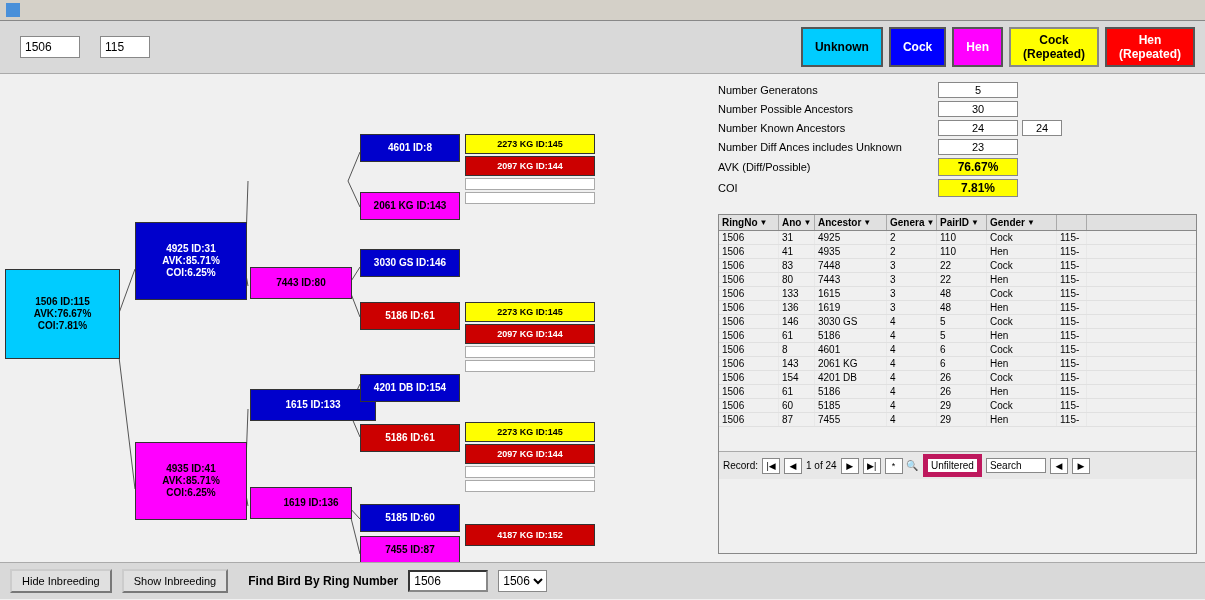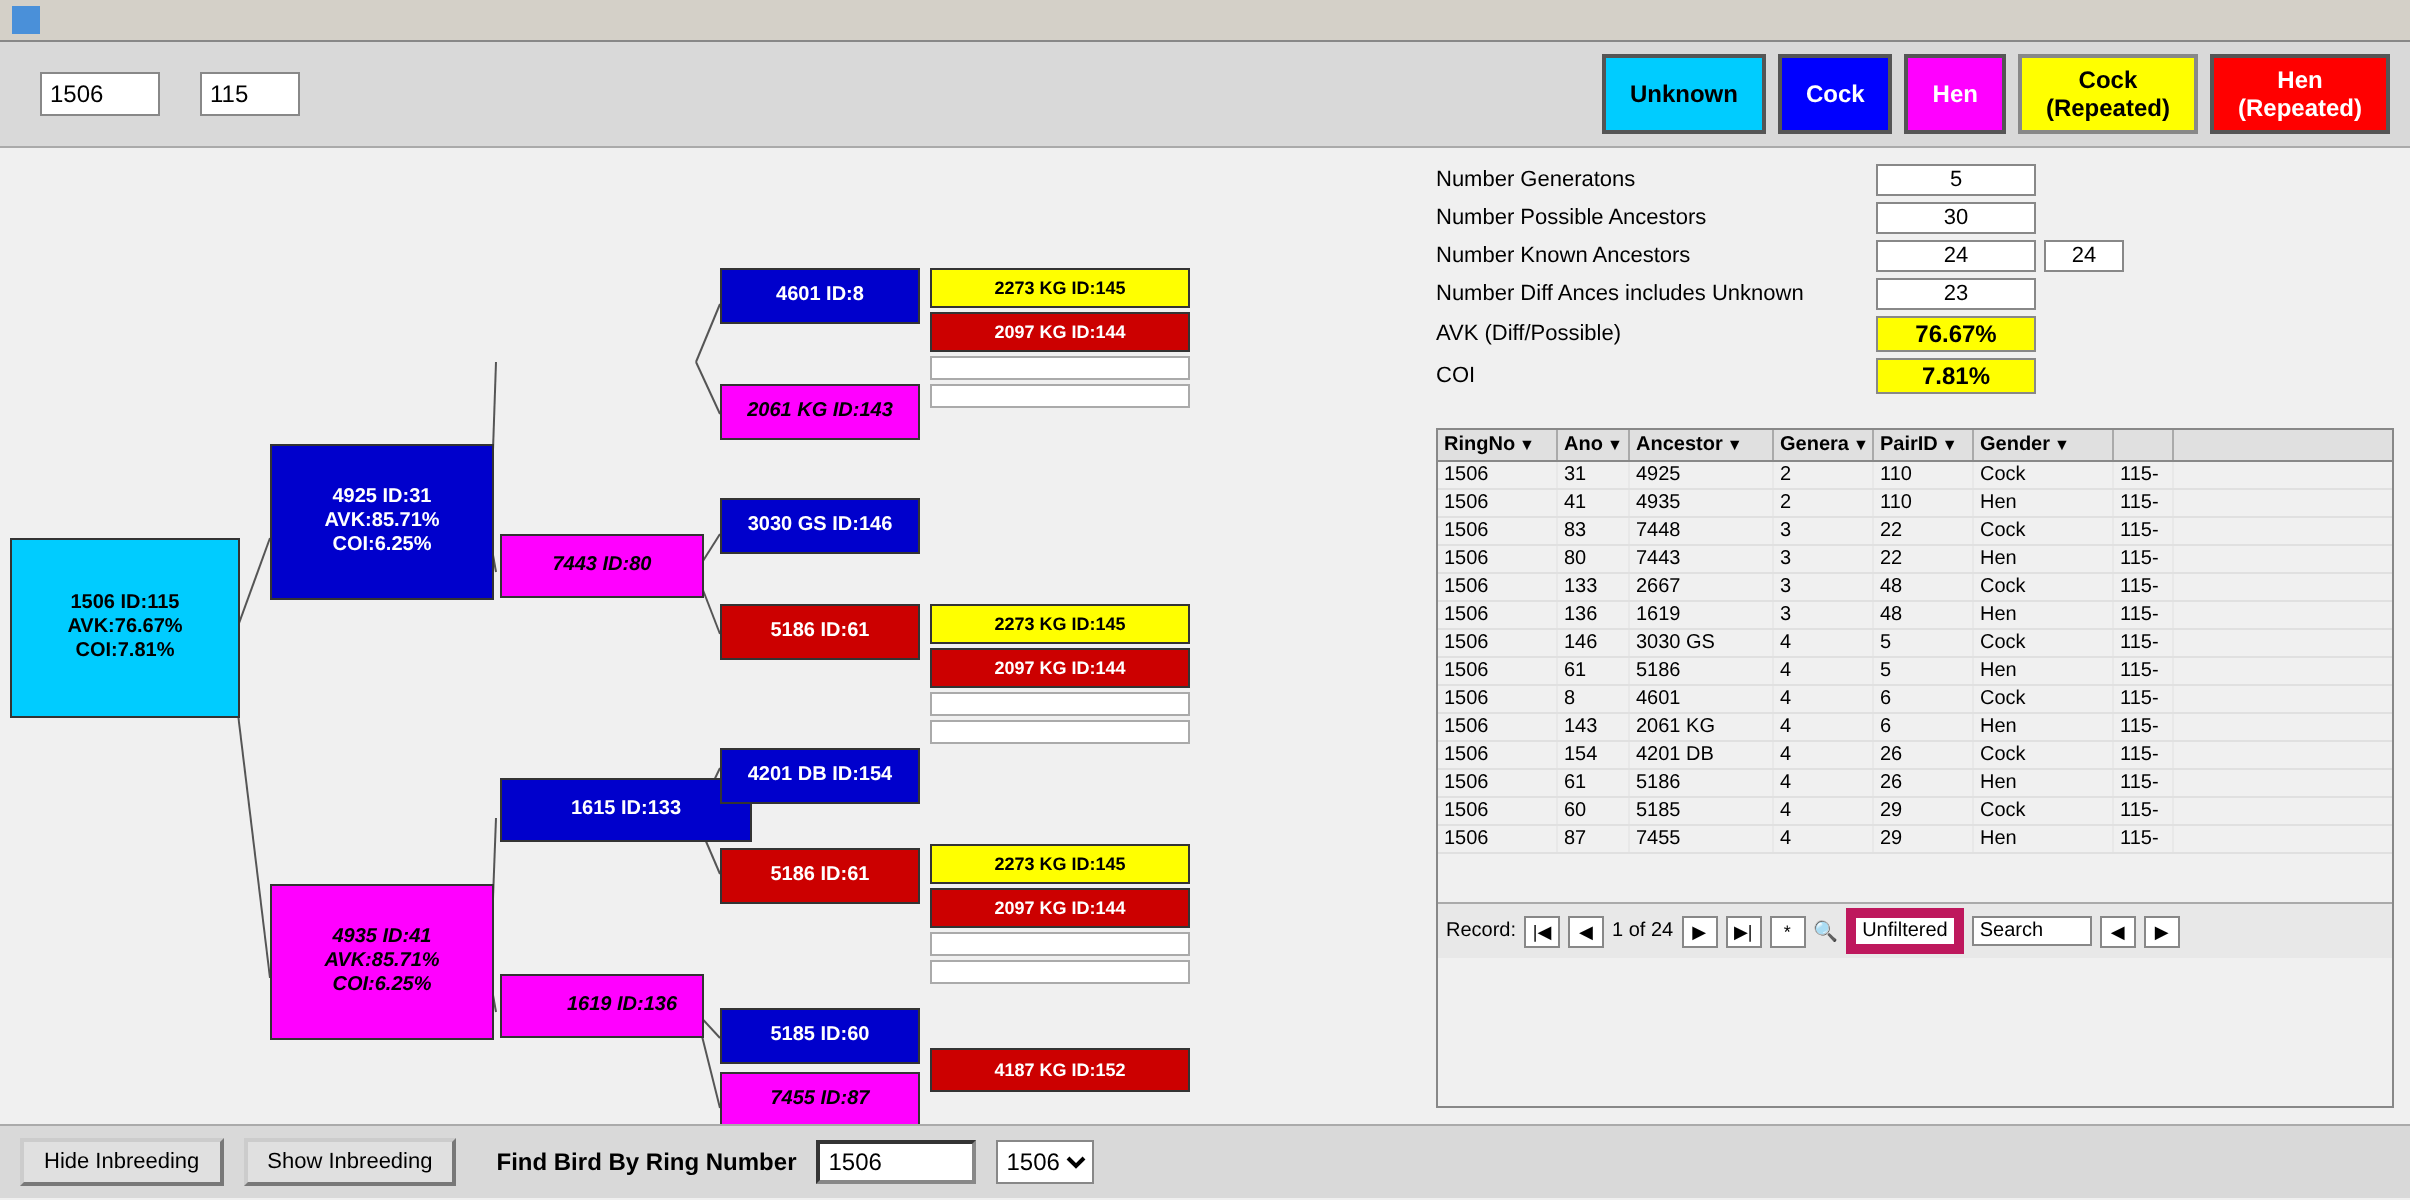--- a/index.html
+++ b/index.html
@@ -59,21 +59,21 @@
     .bottom-bar { background: #d9d9d9; padding: 6px 10px; display: flex; align-items: center; gap: 10px; border-top: 1px solid #aaa; }
     .action-btn { padding: 4px 10px; border: 2px outset #ccc; background: #e0e0e0; cursor: pointer; font-size: 11px; }
     .find-label { font-size: 12px; font-weight: bold; margin-left: 10px; }
     .find-input { border: 2px inset #888; background: white; padding: 2px 4px; width: 80px; font-size: 12px; }
     .find-dropdown { border: 1px solid #888; background: white; font-size: 12px; appearance: auto; height: 22px; }
     
     
     .ped-box { position: absolute; display: flex; align-items: center; justify-content: center; text-align: center; font-size: 10px; font-weight: bold; color: white; border: 1px solid #333; line-height: 1.2; }
     .ped-box.cyan { background: #00ccff; color: black; }
     .ped-box.blue { background: #0000cc; color: white; }
-    .ped-box.magenta { background: #ff00ff; color: black; font-style: italic; }
+    .ped-box.magenta { background: #ff00ff; color: black; }
     .ped-box.red { background: #cc0000; color: white; }
     .ped-box.small-yellow { background: #ffff00; color: black; }
     .ped-box.small-red { background: #cc0000; color: white; }
     .ped-box.white-box { background: white; color: black; border: 1px solid #aaa; }
     
     
     .ped-lines { position: absolute; top: 0; left: 0; width: 100%; height: 100%; pointer-events: none; }
   </style>
 </head>
 <body>
@@ -282,21 +282,21 @@
       <div class="grid-cell" style="width:36px;">80</div>
       <div class="grid-cell" style="width:72px;">7443</div>
       <div class="grid-cell" style="width:50px;">3</div>
       <div class="grid-cell" style="width:50px;">22</div>
       <div class="grid-cell" style="width:70px;">Hen</div>
       <div class="grid-cell" style="width:30px;">115-</div>
     </div>
             <div class="grid-row">
       <div class="grid-cell" style="width:60px;">1506</div>
       <div class="grid-cell" style="width:36px;">133</div>
-      <div class="grid-cell" style="width:72px;">2667</div>
+      <div class="grid-cell" style="width:72px;">1615</div>
       <div class="grid-cell" style="width:50px;">3</div>
       <div class="grid-cell" style="width:50px;">48</div>
       <div class="grid-cell" style="width:70px;">Cock</div>
       <div class="grid-cell" style="width:30px;">115-</div>
     </div>
             <div class="grid-row">
       <div class="grid-cell" style="width:60px;">1506</div>
       <div class="grid-cell" style="width:36px;">136</div>
       <div class="grid-cell" style="width:72px;">1619</div>
       <div class="grid-cell" style="width:50px;">3</div>

